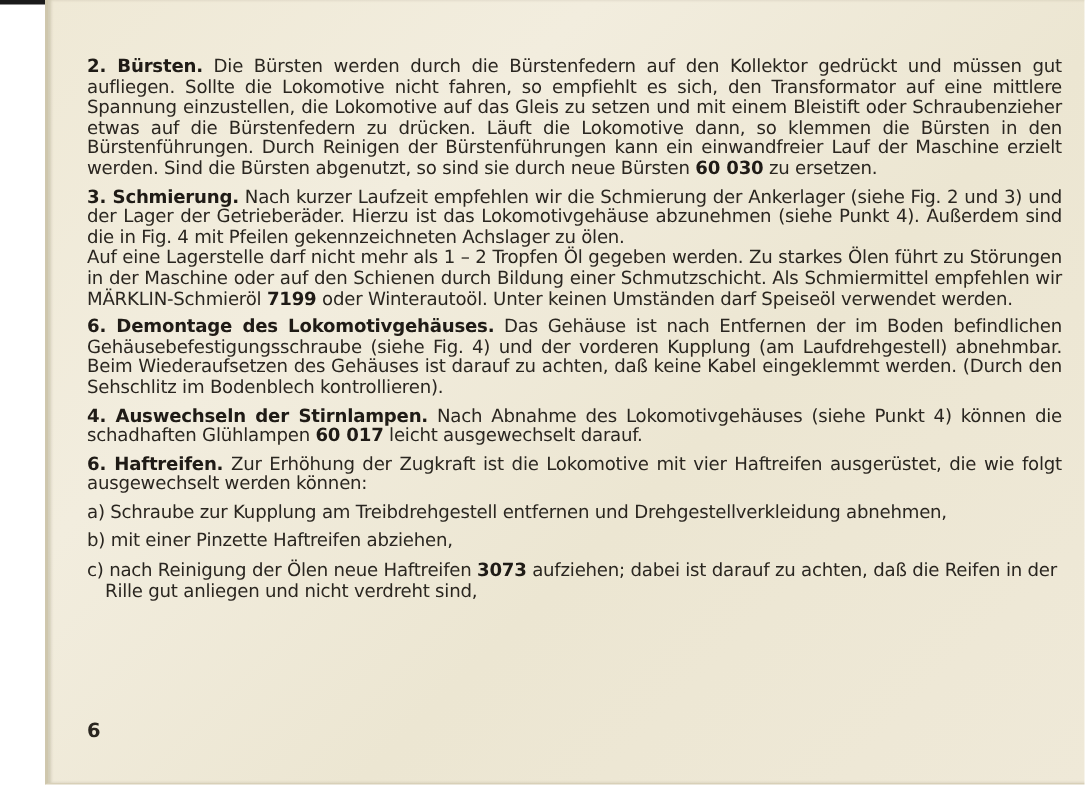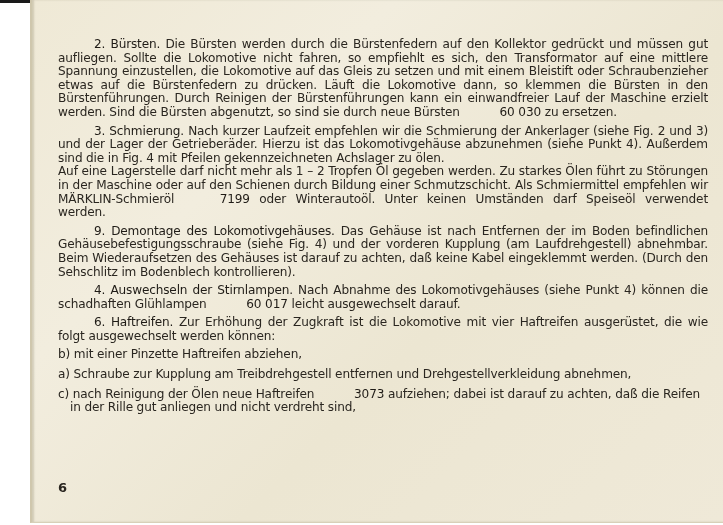--- a/index.html
+++ b/index.html
@@ -18,46 +18,46 @@
     box-shadow: inset 2px 0 2px rgba(120,110,80,0.25);
     border-bottom: 1px solid #d8d0b8;
   }
   .content {
     position: absolute; left: 26px; top: 38px; width: 650px;
     color: #2a2620;
     font-size: 12.1px; line-height: 13.6px;
     letter-spacing: -0.15px;
   }
   .para { margin: 0 0 5px 0; text-align: justify; }
-  .para b, .item b { font-weight: normal; color: #1f1b16; margin-left: 36px; }
+  .para b, .item b { font-weight: bold; color: #1f1b16; }
   .item { margin: 0 0 6px 0; padding-left: 12px; text-indent: -12px; }
   .line-block { display: block; }
   .page-number {
     position: absolute; left: 26px; top: 480px;
     font-size: 13px; font-weight: bold; color: #2a2620;
   }
 </style>
 </head>
 <body>
 
 <div class="corner-bar"></div>
 
 <div class="page">
   <div class="content">
 
     <p class="para"><b>2. Bürsten.</b><span> Die Bürsten werden durch die Bürstenfedern auf den Kollektor gedrückt und müssen gut aufliegen. Sollte die Lokomotive nicht fahren, so empfiehlt es sich, den Transformator auf eine mittlere Spannung einzustellen, die Lokomotive auf das Gleis zu setzen und mit einem Bleistift oder Schraubenzieher etwas auf die Bürstenfedern zu drücken. Läuft die Lokomotive dann, so klemmen die Bürsten in den Bürstenführungen. Durch Reinigen der Bürstenführungen kann ein einwandfreier Lauf der Maschine erzielt werden. Sind die Bürsten abgenutzt, so sind sie durch neue Bürsten </span><b>60 030</b><span> zu ersetzen.</span></p>
 
     <p class="para"><b>3. Schmierung.</b><span> Nach kurzer Laufzeit empfehlen wir die Schmierung der Ankerlager (siehe Fig. 2 und 3) und der Lager der Getrieberäder. Hierzu ist das Lokomotivgehäuse abzunehmen (siehe Punkt 4). Außerdem sind die in Fig. 4 mit Pfeilen gekennzeichneten Achslager zu ölen.</span><span class="line-block"><span>Auf eine Lagerstelle darf nicht mehr als 1 – 2 Tropfen Öl gegeben werden. Zu starkes Ölen führt zu Störungen in der Maschine oder auf den Schienen durch Bildung einer Schmutzschicht. Als Schmiermittel empfehlen wir MÄRKLIN-Schmieröl </span><b>7199</b><span> oder Winterautoöl. Unter keinen Umständen darf Speiseöl verwendet werden.</span></span></p>
 
-    <p class="para"><b>9. Demontage des Lokomotivgehäuses.</b><span> Das Gehäuse ist nach Entfernen der im Boden befindlichen Gehäusebefestigungsschraube (siehe Fig. 4) und der vorderen Kupplung (am Laufdrehgestell) abnehmbar. Beim Wiederaufsetzen des Gehäuses ist darauf zu achten, daß keine Kabel eingeklemmt werden. (Durch den Sehschlitz im Bodenblech kontrollieren).</span></p>
+    <p class="para"><b>6. Demontage des Lokomotivgehäuses.</b><span> Das Gehäuse ist nach Entfernen der im Boden befindlichen Gehäusebefestigungsschraube (siehe Fig. 4) und der vorderen Kupplung (am Laufdrehgestell) abnehmbar. Beim Wiederaufsetzen des Gehäuses ist darauf zu achten, daß keine Kabel eingeklemmt werden. (Durch den Sehschlitz im Bodenblech kontrollieren).</span></p>
 
     <p class="para"><b>4. Auswechseln der Stirnlampen.</b><span> Nach Abnahme des Lokomotivgehäuses (siehe Punkt 4) können die schadhaften Glühlampen </span><b>60 017</b><span> leicht ausgewechselt darauf.</span></p>
 
     <p class="para"><b>6. Haftreifen.</b><span> Zur Erhöhung der Zugkraft ist die Lokomotive mit vier Haftreifen ausgerüstet, die wie folgt ausgewechselt werden können:</span></p>
 
+    <p class="item">a) Schraube zur Kupplung am Treibdrehgestell entfernen und Drehgestellverkleidung abnehmen,</p>
     <p class="item">b) mit einer Pinzette Haftreifen abziehen,</p>
-    <p class="item">a) Schraube zur Kupplung am Treibdrehgestell entfernen und Drehgestellverkleidung abnehmen,</p>
     <p class="item"><span>c) nach Reinigung der Ölen neue Haftreifen </span><b>3073</b><span> aufziehen; dabei ist darauf zu achten, daß die Reifen in der Rille gut anliegen und nicht verdreht sind,</span></p>
 
   </div>
 
   <div class="page-number">6</div>
 </div>
 
 </body></html>

